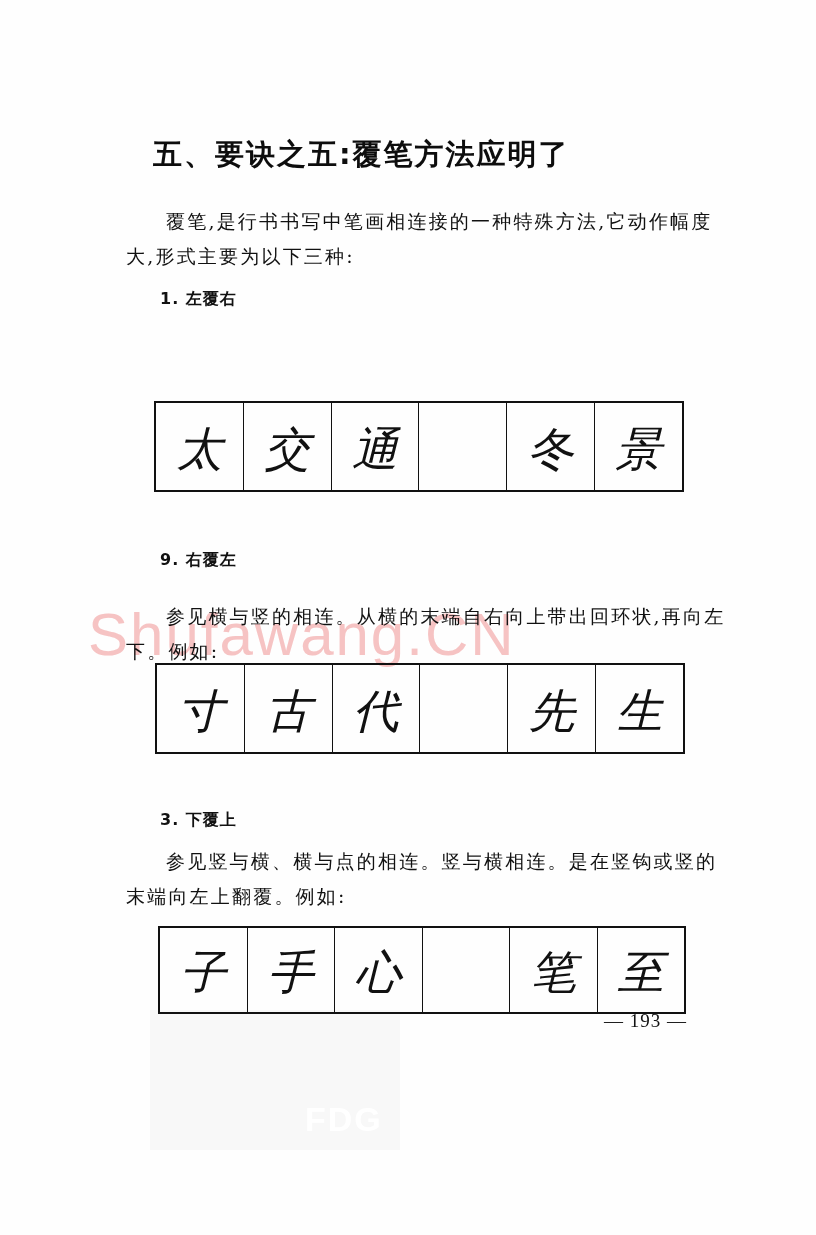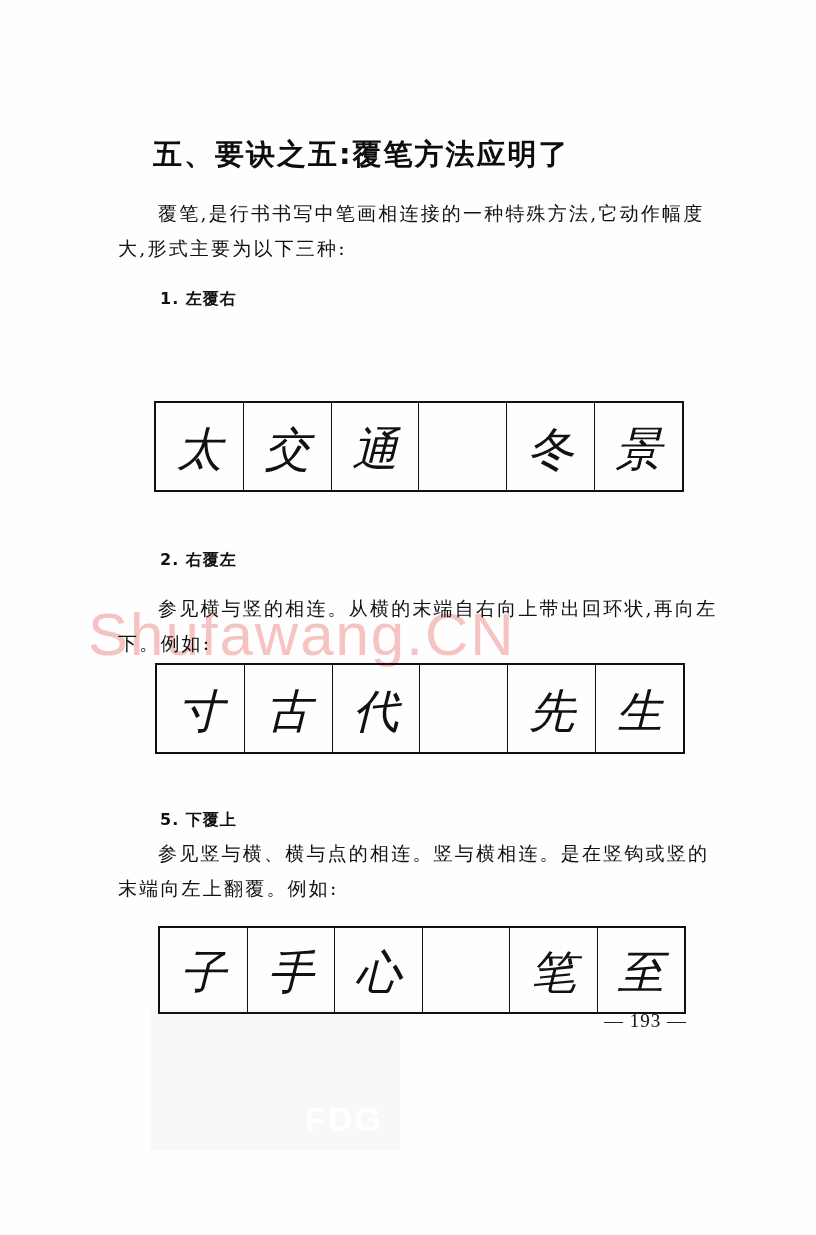--- a/index.html
+++ b/index.html
@@ -27,21 +27,21 @@
   }
 
   .title {
     position: absolute; left: 153px; top: 135px;
     font-family: "DejaVu Sans", sans-serif; font-weight: bold;
     font-size: 29px; letter-spacing: 2px; color: #0d0d0d; z-index: 2;
   }
   .para {
     position: absolute; left: 118px; width: 610px;
     font-size: 19px; line-height: 35px; letter-spacing: 2.2px;
-    text-indent: 40px; z-index: 2; margin: 0;
+    text-indent: 40px; z-index: 2; margin: 8px;
   }
   .section-head {
     position: absolute; left: 160px;
     font-family: "DejaVu Sans", sans-serif; font-weight: bold;
     font-size: 16px; letter-spacing: 1px; z-index: 2;
   }
 
   .char-table {
     position: absolute; display: flex; border: 2px solid #111;
     box-sizing: border-box; background: transparent; z-index: 2;
@@ -75,32 +75,32 @@
   <div class="section-head" style="top:289px;">1. 左覆右</div>
   <div class="char-table" style="left:154px; top:401px; width:530px; height:91px;">
     <div class="char-cell">太</div>
     <div class="char-cell">交</div>
     <div class="char-cell">通</div>
     <div class="char-cell"></div>
     <div class="char-cell">冬</div>
     <div class="char-cell">景</div>
   </div>
 
-  <div class="section-head" style="top:550px;">2. 右覆左</div>
+  <div class="section-head" style="top:550px;">9. 右覆左</div>
   <p class="para" style="top:591px;">参见横与竖的相连。从横的末端自右向上带出回环状,再向左下。例如:</p>
   <div class="char-table" style="left:155px; top:663px; width:530px; height:91px;">
     <div class="char-cell">寸</div>
     <div class="char-cell">古</div>
     <div class="char-cell">代</div>
     <div class="char-cell"></div>
     <div class="char-cell">先</div>
     <div class="char-cell">生</div>
   </div>
 
-  <div class="section-head" style="top:810px;">5. 下覆上</div>
+  <div class="section-head" style="top:810px;">3. 下覆上</div>
   <p class="para" style="top:836px;">参见竖与横、横与点的相连。竖与横相连。是在竖钩或竖的末端向左上翻覆。例如:</p>
   <div class="char-table" style="left:158px; top:926px; width:528px; height:88px;">
     <div class="char-cell">子</div>
     <div class="char-cell">手</div>
     <div class="char-cell">心</div>
     <div class="char-cell"></div>
     <div class="char-cell">笔</div>
     <div class="char-cell">至</div>
   </div>
 

